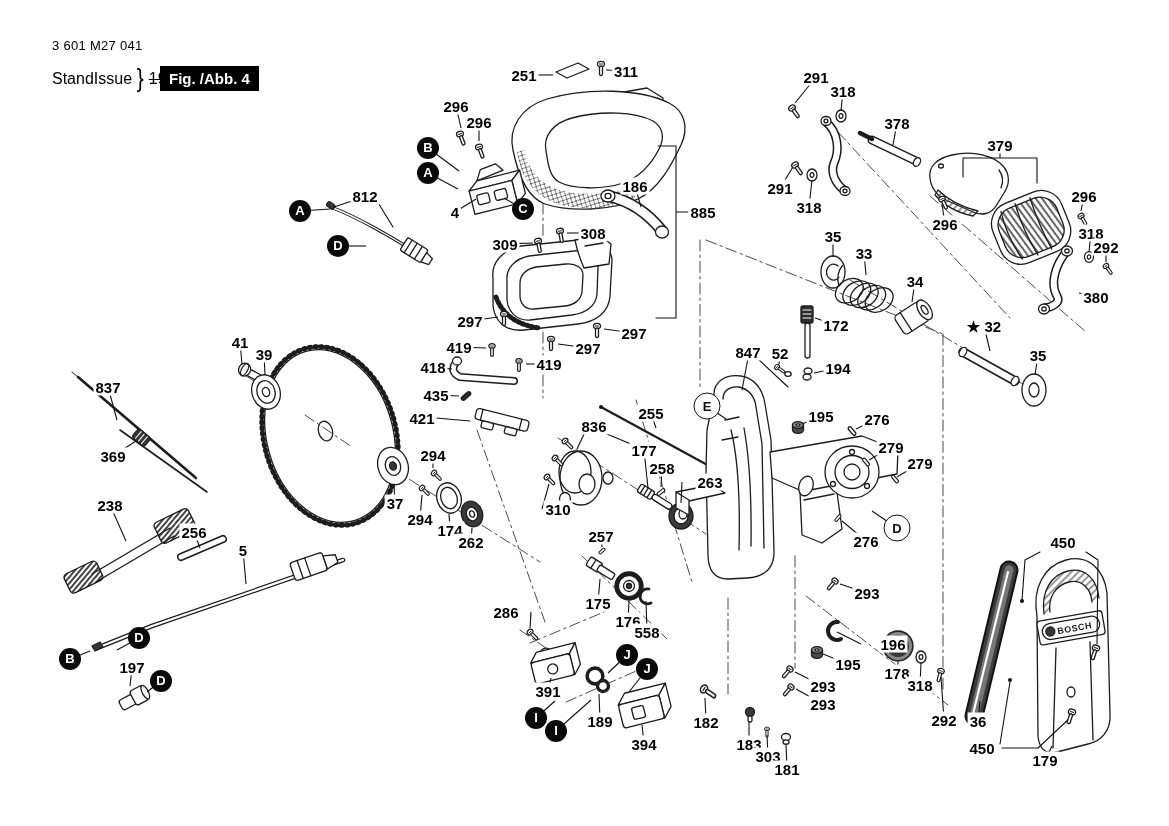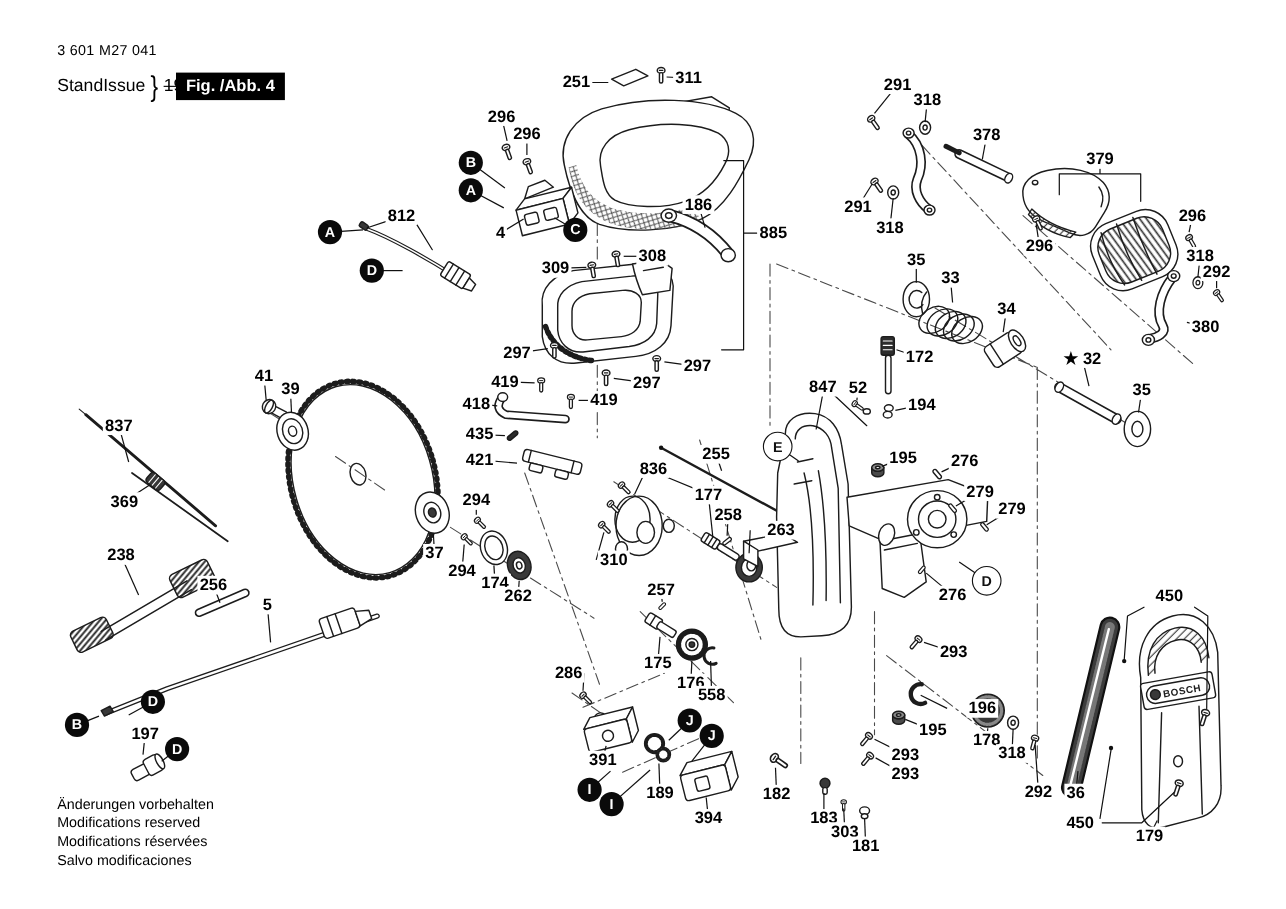--- a/index.html
+++ b/index.html
@@ -572,45 +572,39 @@
       </div>
       <span class="brace">}</span>
       <div class="si-col">
         <span class="strike">19-03</span>
         <span>19-04-30</span>
       </div>
     </div>
     <div class="figbox">Fig. /Abb. 4</div>
   </div>
 
-  <div id="footer">
-    <div>Änderungen vorbehalten</div>
-    <div>Modifications reserved</div>
-    <div>Modifications réservées</div>
-    <div>Salvo modificaciones</div>
-  </div>
 
   <div id="labels">
       <div class="plabel" style="left: 524px; top: 75px;">251</div>
       <div class="plabel" style="left: 626px; top: 71px;">311</div>
       <div class="plabel" style="left: 456px; top: 106px;">296</div>
       <div class="plabel" style="left: 479px; top: 122px;">296</div>
       <div class="plabel" style="left: 455px; top: 212px;">4</div>
       <div class="plabel" style="left: 635px; top: 186px;">186</div>
       <div class="plabel" style="left: 703px; top: 212px;">885</div>
       <div class="plabel" style="left: 593px; top: 233px;">308</div>
       <div class="plabel" style="left: 505px; top: 244px;">309</div>
       <div class="plabel" style="left: 470px; top: 321px;">297</div>
       <div class="plabel" style="left: 634px; top: 333px;">297</div>
       <div class="plabel" style="left: 588px; top: 348px;">297</div>
       <div class="plabel" style="left: 459px; top: 347px;">419</div>
       <div class="plabel" style="left: 549px; top: 364px;">419</div>
       <div class="plabel" style="left: 433px; top: 367px;">418</div>
       <div class="plabel" style="left: 436px; top: 395px;">435</div>
-      <div class="plabel" style="left: 436px; top: 418px;">421</div>
+      <div class="plabel" style="left: 422px; top: 418px;">421</div>
       <div class="plabel" style="left: 240px; top: 342px;">41</div>
       <div class="plabel" style="left: 264px; top: 354px;">39</div>
       <div class="plabel" style="left: 108px; top: 387px;">837</div>
       <div class="plabel" style="left: 113px; top: 456px;">369</div>
       <div class="plabel" style="left: 110px; top: 505px;">238</div>
       <div class="plabel" style="left: 194px; top: 532px;">256</div>
       <div class="plabel" style="left: 243px; top: 550px;">5</div>
       <div class="plabel" style="left: 132px; top: 667px;">197</div>
       <div class="plabel" style="left: 365px; top: 196px;">812</div>
       <div class="plabel" style="left: 816px; top: 77px;">291</div>
@@ -642,21 +636,21 @@
       <div class="plabel" style="left: 450px; top: 530px;">174</div>
       <div class="plabel" style="left: 471px; top: 542px;">262</div>
       <div class="plabel" style="left: 542px; top: 509px; margin-left: 16px;">310</div>
       <div class="plabel" style="left: 644px; top: 450px;">177</div>
       <div class="plabel" style="left: 662px; top: 468px;">258</div>
       <div class="plabel" style="left: 682px; top: 482px; margin-left: 28px;">263</div>
       <div class="plabel" style="left: 601px; top: 536px;">257</div>
       <div class="plabel" style="left: 598px; top: 603px;">175</div>
       <div class="plabel" style="left: 628px; top: 621px;">176</div>
       <div class="plabel" style="left: 647px; top: 632px;">558</div>
-      <div class="plabel" style="left: 517px; top: 612px;">286</div>
+      <div class="plabel" style="left: 506px; top: 612px;">286</div>
       <div class="plabel" style="left: 548px; top: 691px;">391</div>
       <div class="plabel" style="left: 600px; top: 721px;">189</div>
       <div class="plabel" style="left: 644px; top: 744px;">394</div>
       <div class="plabel" style="left: 706px; top: 722px;">182</div>
       <div class="plabel" style="left: 749px; top: 744px;">183</div>
       <div class="plabel" style="left: 768px; top: 756px;">303</div>
       <div class="plabel" style="left: 787px; top: 769px;">181</div>
       <div class="plabel" style="left: 877px; top: 419px;">276</div>
       <div class="plabel" style="left: 891px; top: 447px;">279</div>
       <div class="plabel" style="left: 920px; top: 463px;">279</div>

